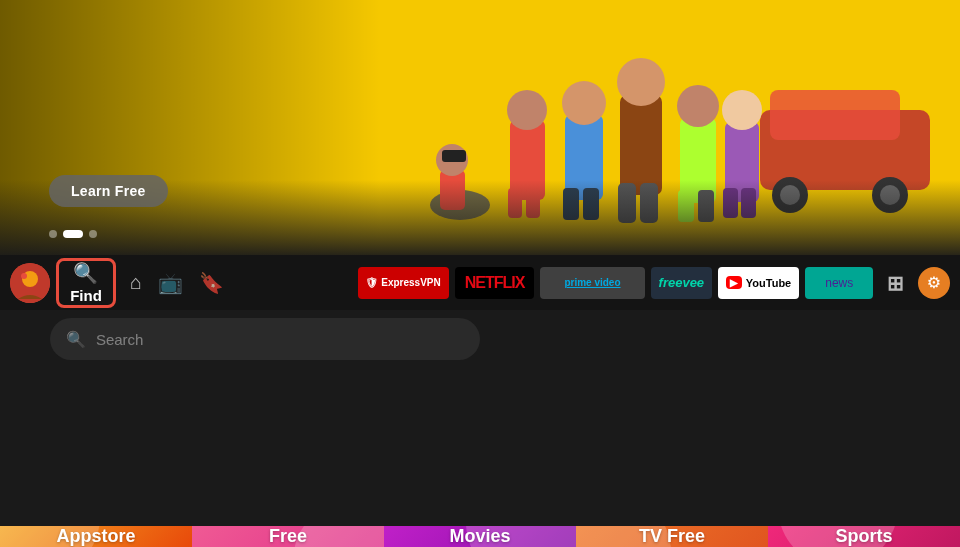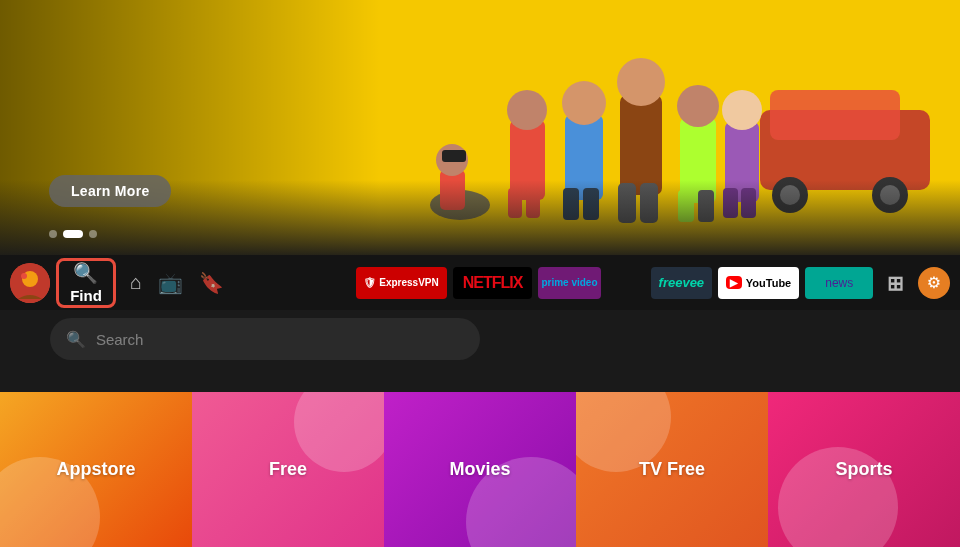--- a/index.html
+++ b/index.html
@@ -182,35 +182,35 @@
       background: #000;
       color: #e50914;
       font-size: 16px;
       font-weight: 900;
       letter-spacing: -1px;
       padding: 0 10px;
       text-align: right;
     }
 
     .app-primevideo {
-      background: #701a75;
+      background: #404040;
       color: #00a8e0;
       font-size: 10px;
       line-height: 1.2;
       text-align: center;
-      padding: 0 3px;
+      padding: 0 24px;
+      text-decoration: underline;
     }
 
     .app-freevee {
       background: #232f3e;
       color: #00d4aa;
       font-size: 13px;
       font-style: italic;
       font-weight: 900;
-      margin-left: 44px;
     }
 
     .app-youtube {
       background: white;
       color: #000;
       gap: 4px;
       font-size: 11px;
       font-weight: 700;
     }
 
@@ -283,20 +283,21 @@
     }
 
     
     .category-tiles {
       position: absolute;
       bottom: 0;
       left: 0; right: 0;
       height: 155px;
       display: flex;
       gap: 0;
+      align-items: flex-end;
     }
 
     .tile {
       flex: 1;
       display: flex;
       align-items: center;
       justify-content: center;
       cursor: pointer;
       position: relative;
       overflow: hidden;
@@ -422,21 +423,21 @@
       <rect x="345" y="112" width="34" height="80" rx="6" fill="#9b59b6"></rect>
       <circle cx="362" cy="100" r="20" fill="#f0c9a0"></circle>
       <rect x="343" y="178" width="15" height="30" rx="4" fill="#6c3483"></rect>
       <rect x="361" y="178" width="15" height="30" rx="4" fill="#6c3483"></rect>
     </svg>
   </div>
 
   <div class="hero-dark-overlay"></div>
   <div class="hero-gradient-bottom"></div>
 
-  <button class="learn-more-btn">Learn More</button>
+  <button class="learn-more-btn">Learn Free</button>
 
   <div class="carousel-dots">
     <div class="dot"></div>
     <div class="dot active"></div>
     <div class="dot"></div>
   </div>
 </div>
 
 <div class="nav-bar">
   <div class="nav-left">

